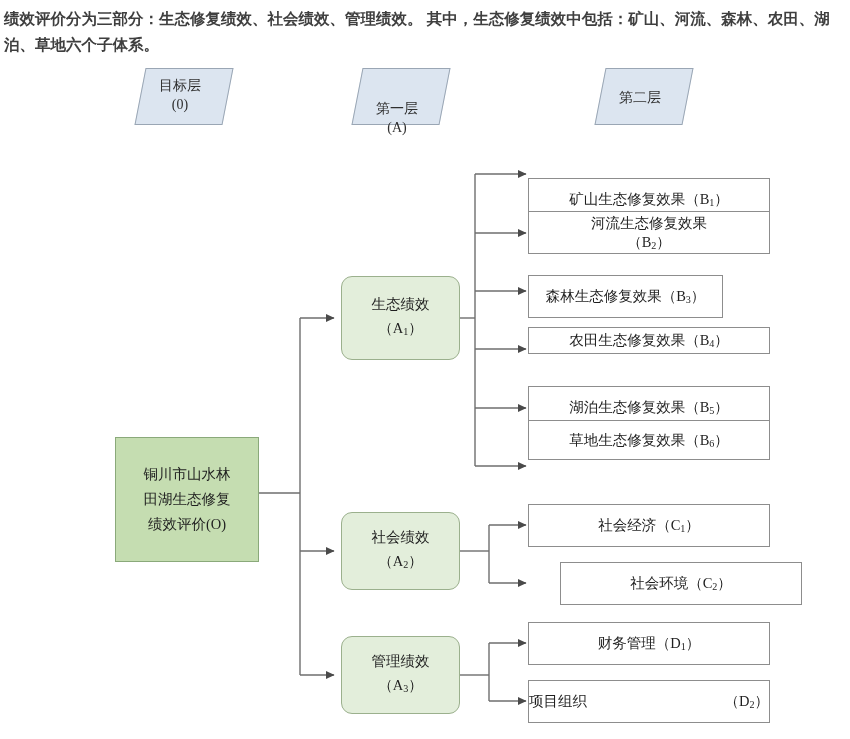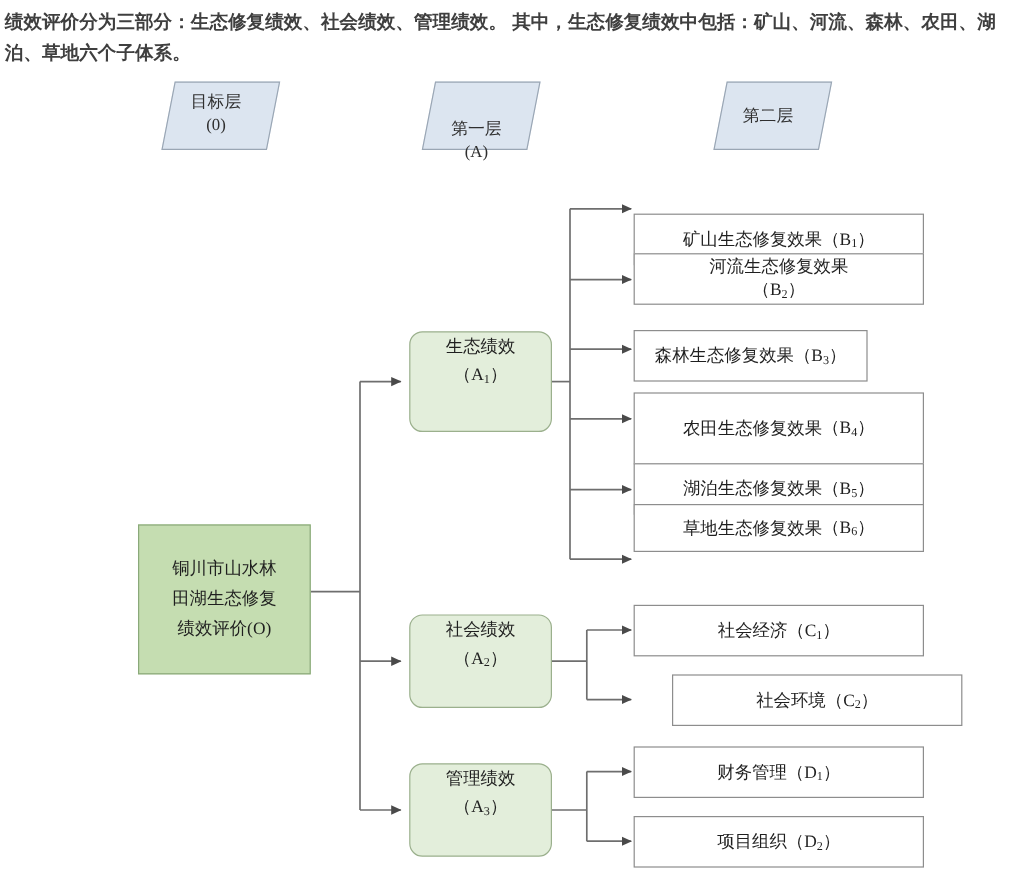--- a/index.html
+++ b/index.html
@@ -58,21 +58,21 @@
   }
 
   
   .a-node{
     position:absolute;
     background:#e3eedb;
     border:1px solid #9bb08d;
     border-radius:11px;
     box-sizing:border-box;
     display:flex;flex-direction:column;
-    align-items:center;
+    align-items:center;justify-content:center;
     text-align:center;
     font-size:14.5px;
     line-height:24px;
     color:#1f1f1f;
   }
 
   
   .leaf{
     position:absolute;
     background:#ffffff;
@@ -175,21 +175,21 @@
     <span>（<span>B</span><sub>1</sub>）</span>
   </div>
   <div class="leaf" style="left:528px;top:211px;width:242px;height:43px;flex-direction:column;">
     <span>河流生态修复效果</span>
     <span>（<span>B</span><sub>2</sub>）</span>
   </div>
   <div class="leaf" style="left:528px;top:275px;width:195px;height:43px;">
     <span>森林生态修复效果</span>
     <span>（<span>B</span><sub>3</sub>）</span>
   </div>
-  <div class="leaf" style="left:528px;top:327px;width:242px;height:60px;">
+  <div class="leaf" style="left:528px;top:327px;width:242px;height:27px;">
     <span>农田生态修复效果</span>
     <span>（<span>B</span><sub>4</sub>）</span>
   </div>
   <div class="leaf" style="left:528px;top:386px;width:242px;height:43px;">
     <span>湖泊生态修复效果</span>
     <span>（<span>B</span><sub>5</sub>）</span>
   </div>
   <div class="leaf" style="left:528px;top:420px;width:242px;height:40px;">
     <span>草地生态修复效果</span>
     <span>（<span>B</span><sub>6</sub>）</span>
@@ -201,18 +201,18 @@
   </div>
   <div class="leaf" style="left:528px;top:562px;width:242px;height:43px;margin-left:32px;">
     <span>社会环境</span>
     <span>（<span>C</span><sub>2</sub>）</span>
   </div>
 
   <div class="leaf" style="left:528px;top:622px;width:242px;height:43px;">
     <span>财务管理</span>
     <span>（<span>D</span><sub>1</sub>）</span>
   </div>
-  <div class="leaf" style="left:528px;top:680px;width:242px;height:43px;">
+  <div class="leaf" style="left:528px;top:680px;width:242px;height:43px;justify-content:space-between;">
     <span>项目组织</span>
     <span>（<span>D</span><sub>2</sub>）</span>
   </div>
 
 </div>
 
 </body></html>

